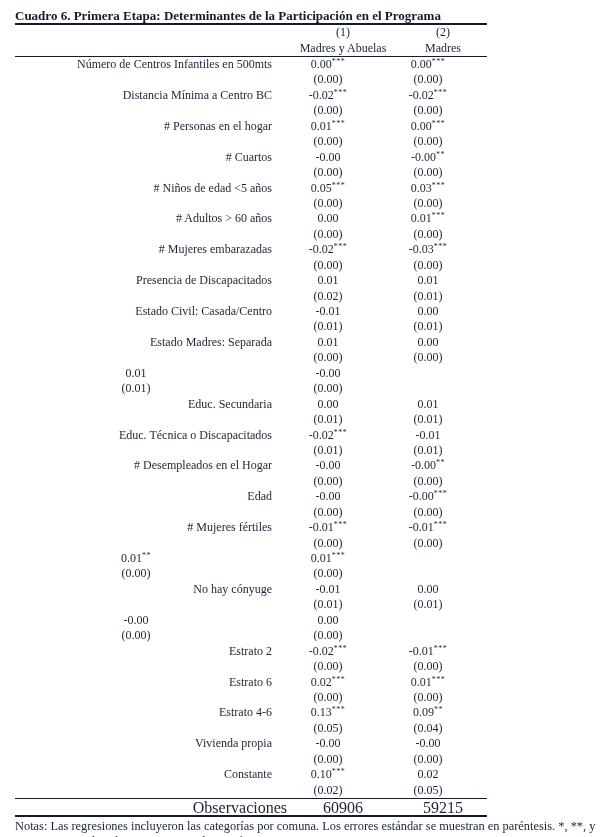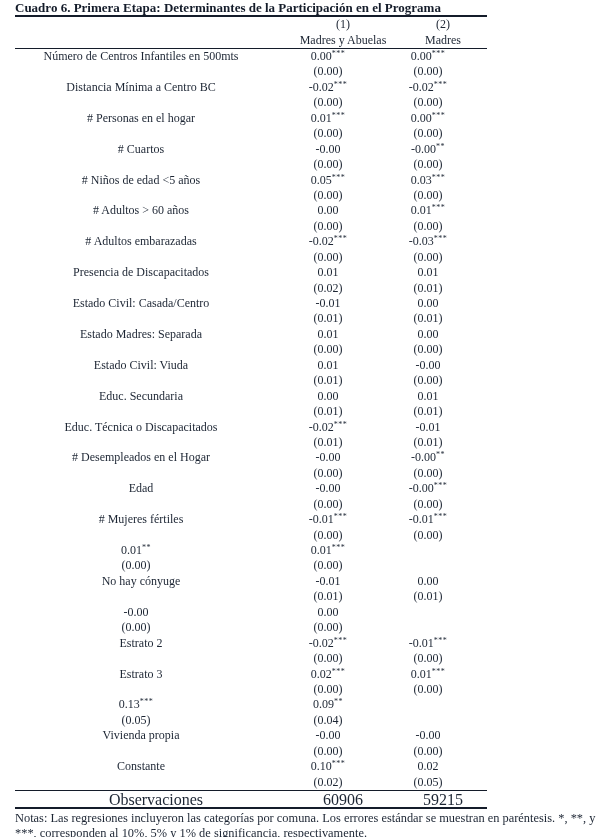--- a/index.html
+++ b/index.html
@@ -6,21 +6,21 @@
   body {
     width: 616px; height: 837px;
     background: #ffffff;
     color: #1c2533;
     font-family: "Liberation Serif", "DejaVu Serif", serif;
     overflow: hidden;
   }
   .page { position: relative; width: 616px; height: 837px; }
 
   .title {
-    margin: 1px 0 0 15px;
+    margin: 9px 0 0 15px;
     width: 472px;
     font-size: 13px;
     line-height: 14px;
     font-weight: bold;
     color: #141c2a;
     white-space: nowrap;
   }
 
   .rule { margin-left: 15px; width: 472px; border: 0; background: #141c2a; }
   .rule.thick { height: 2px; }
@@ -37,21 +37,21 @@
   .tbody { }
 
   .trow {
     display: grid;
     grid-template-columns: 272px 112px 88px;
     grid-auto-rows: 15.45px;
     font-size: 12px;
   }
 
   .cell { overflow: visible; white-space: nowrap; }
-  .lbl  { padding-left: 10px; text-align: center; }
+  .lbl  { padding-left: 10px; text-align: right; }
   .val  { text-align: center; }
 
   .st {
     font-size: 8px;
     vertical-align: 4px;
     letter-spacing: 0.5px;
   }
 
   .tfoot {
     margin-left: 15px;
@@ -139,21 +139,21 @@
   <div class="trow">
     <div class="cell lbl"># Adultos &gt; 60 años</div>
     <div class="cell val"><span>0.00</span><span class="st"></span></div>
     <div class="cell val"><span>0.01</span><span class="st">***</span></div>
     <div class="cell lbl"></div>
     <div class="cell val">(0.00)</div>
     <div class="cell val">(0.00)</div>
   </div>
 
   <div class="trow">
-    <div class="cell lbl"># Adultos embarazadas</div>
+    <div class="cell lbl"># Mujeres embarazadas</div>
     <div class="cell val"><span>-0.02</span><span class="st">***</span></div>
     <div class="cell val"><span>-0.03</span><span class="st">***</span></div>
     <div class="cell lbl"></div>
     <div class="cell val">(0.00)</div>
     <div class="cell val">(0.00)</div>
   </div>
 
   <div class="trow">
     <div class="cell lbl">Presencia de Discapacitados</div>
     <div class="cell val"><span>0.01</span><span class="st"></span></div>
@@ -175,21 +175,20 @@
   <div class="trow">
     <div class="cell lbl">Estado Madres: Separada</div>
     <div class="cell val"><span>0.01</span><span class="st"></span></div>
     <div class="cell val"><span>0.00</span><span class="st"></span></div>
     <div class="cell lbl"></div>
     <div class="cell val">(0.00)</div>
     <div class="cell val">(0.00)</div>
   </div>
 
   <div class="trow">
-    <div class="cell lbl">Estado Civil: Viuda</div>
     <div class="cell val"><span>0.01</span><span class="st"></span></div>
     <div class="cell val"><span>-0.00</span><span class="st"></span></div>
     <div class="cell lbl"></div>
     <div class="cell val">(0.01)</div>
     <div class="cell val">(0.00)</div>
   </div>
 
   <div class="trow">
     <div class="cell lbl">Educ. Secundaria</div>
     <div class="cell val"><span>0.00</span><span class="st"></span></div>
@@ -263,29 +262,30 @@
   <div class="trow">
     <div class="cell lbl">Estrato 2</div>
     <div class="cell val"><span>-0.02</span><span class="st">***</span></div>
     <div class="cell val"><span>-0.01</span><span class="st">***</span></div>
     <div class="cell lbl"></div>
     <div class="cell val">(0.00)</div>
     <div class="cell val">(0.00)</div>
   </div>
 
   <div class="trow">
-    <div class="cell lbl">Estrato 3</div>
+    <div class="cell lbl">Estrato 6</div>
     <div class="cell val"><span>0.02</span><span class="st">***</span></div>
     <div class="cell val"><span>0.01</span><span class="st">***</span></div>
     <div class="cell lbl"></div>
     <div class="cell val">(0.00)</div>
     <div class="cell val">(0.00)</div>
   </div>
 
   <div class="trow">
+    <div class="cell lbl">Estrato 4-6</div>
     <div class="cell val"><span>0.13</span><span class="st">***</span></div>
     <div class="cell val"><span>0.09</span><span class="st">**</span></div>
     <div class="cell lbl"></div>
     <div class="cell val">(0.05)</div>
     <div class="cell val">(0.04)</div>
   </div>
 
   <div class="trow">
     <div class="cell lbl">Vivienda propia</div>
     <div class="cell val"><span>-0.00</span><span class="st"></span></div>

